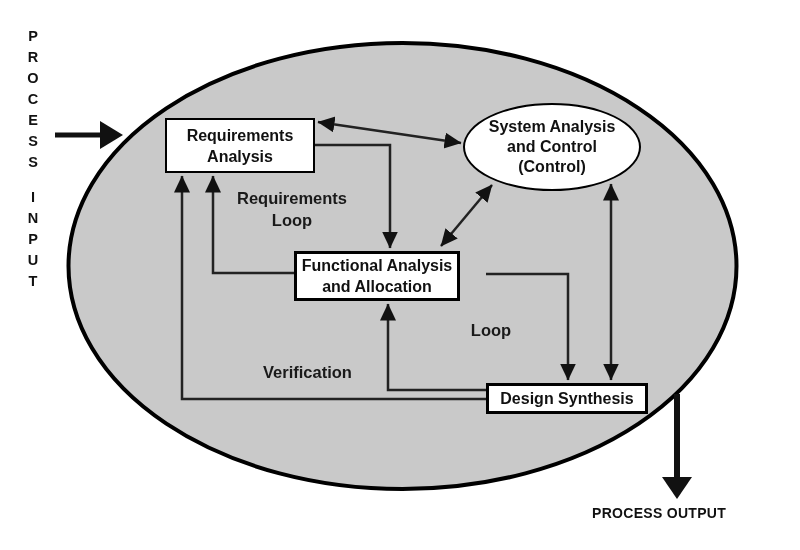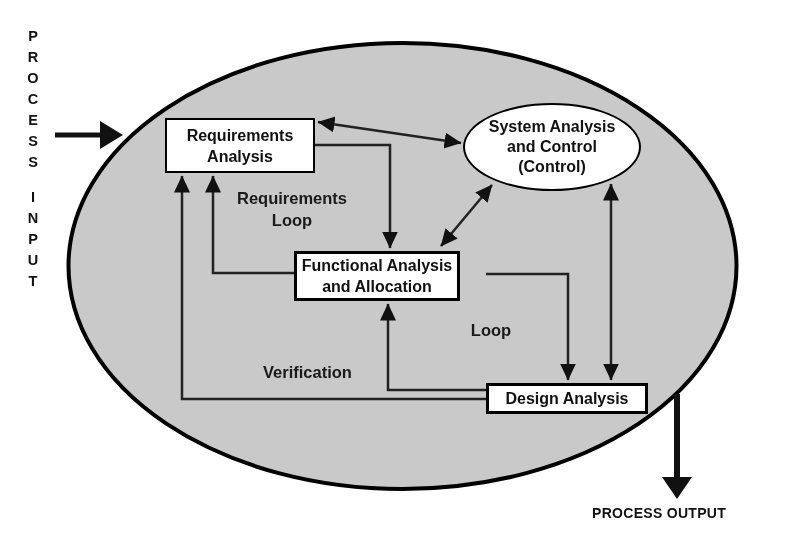--- a/index.html
+++ b/index.html
@@ -161,21 +161,21 @@
     <div>and Control</div>
     <div>(Control)</div>
   </div>
 
   <div class="node-box box-functional">
     <div>Functional Analysis</div>
     <div>and Allocation</div>
   </div>
 
   <div class="node-box box-design">
-    <div>Design Analysis</div>
+    <div>Design Synthesis</div>
   </div>
 
   <div class="loop-label lbl-req-loop">
     <div>Requirements</div>
     <div>Loop</div>
   </div>
 
   <div class="loop-label lbl-design-loop">
     <div>Loop</div>
   </div>

